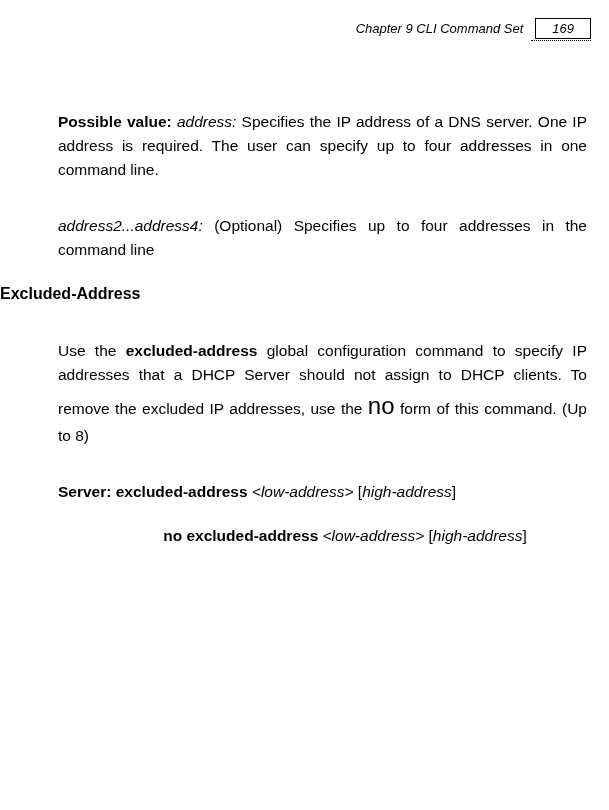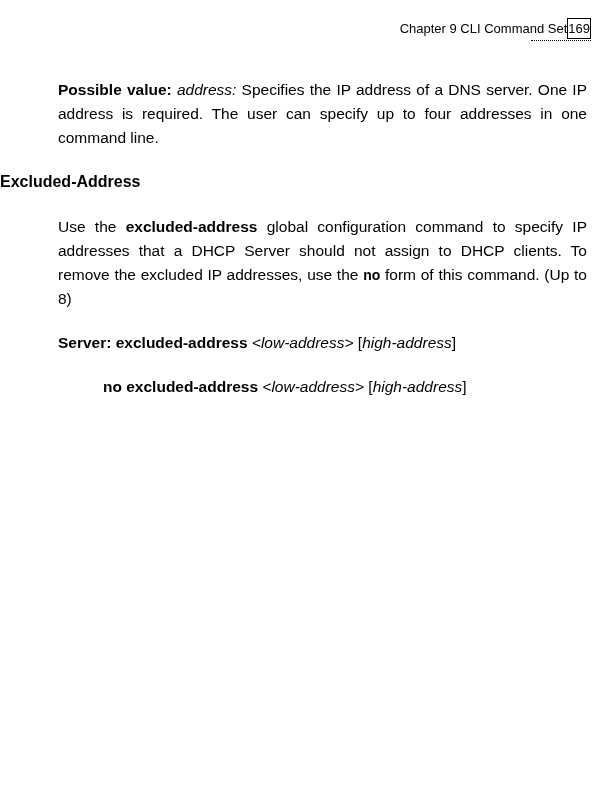--- a/index.html
+++ b/index.html
@@ -16,83 +16,91 @@
       position: relative;
     }
     .header {
       position: absolute;
       top: 18px;
       right: 18px;
       display: flex;
       align-items: center;
     }
     .header-text {
+      font-style: italic;
       font-size: 13px;
+      margin-right: 12px;
     }
     .page-num-box {
       border: 1.5px solid #000;
-      padding: 2px 0;
+      padding: 2px 16px;
+      font-style: italic;
       font-size: 13px;
     }
     .dotted-line {
       position: absolute;
       top: 40px;
       right: 18px;
       width: 60px;
       border-bottom: 1.5px dotted #000;
     }
     .content {
       position: absolute;
       top: 78px;
       left: 58px;
       right: 22px;
       font-size: 15.5px;
       line-height: 1.55;
     }
     .para {
       margin-bottom: 20px;
       text-align: justify;
+      margin-top: 32px;
     }
     .bold {
       font-weight: bold;
     }
     .italic {
       font-style: italic;
     }
     .section-heading {
       font-weight: bold;
       font-size: 16px;
       margin-left: -58px;
       margin-bottom: 20px;
       margin-top: 4px;
     }
     .big-no {
-      font-weight: bold;
-      font-size: 14px;
+      font-weight: normal;
+      font-size: 24px;
     }
     .syntax-indent {
       margin-left: 45px;
       margin-bottom: 20px;
+      text-align: center;
     }
   </style>
 </head>
 <body>
 
 <div class="header">
   <span class="header-text">Chapter 9 CLI Command Set</span>
   <span class="page-num-box">169</span>
 </div>
 <div class="dotted-line"></div>
 
 <div class="content">
 
   <div class="para">
     <span class="bold">Possible value: </span><span class="italic">address:</span><span> Specifies the IP address of a DNS server. One IP address is required. The user can specify up to four addresses in one command line.</span>
   </div>
 
+  <div class="para">
+    <span class="italic">address2...address4:</span><span> (Optional) Specifies up to four addresses in the command line</span>
+  </div>
 
 
 
 
   <div class="section-heading">Excluded-Address</div>
 
   <div class="para">
     <span>Use the </span><span class="bold">excluded-address</span><span> global configuration command to specify IP addresses that a DHCP Server should not assign to DHCP clients. To remove the excluded IP addresses, use the </span><span class="big-no">no</span><span> form of this command. (Up to 8)</span>
   </div>
 

